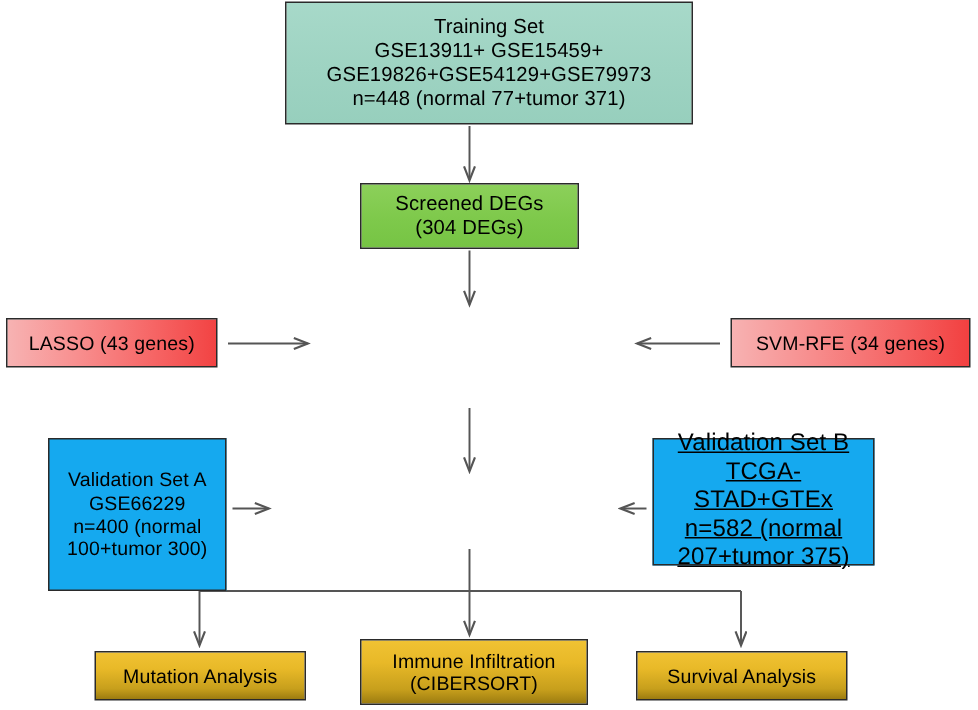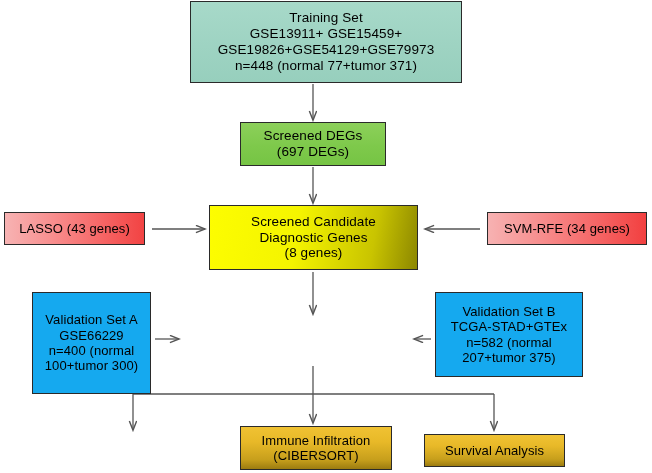--- a/index.html
+++ b/index.html
@@ -76,21 +76,22 @@
   #box-valA {
     left: 32px; top: 292px; width: 119px; height: 102px;
     background: #15a9ef;
     font-size: 13px;
   }
 
   
   #box-valB {
     left: 435px; top: 292px; width: 148px; height: 85px;
     background: #15a9ef;
-    font-size: 13px;
+    font-size: 16px;
+    text-decoration: underline;
   }
 
   
   #box-identification {
     left: 182px; top: 317px; width: 229px; height: 47px;
     background: #f90606;
     font-size: 13.5px;
   }
 
   
@@ -146,52 +147,50 @@
 
   <div class="box" id="box-training">
     <span>Training Set
 GSE13911+ GSE15459+
 GSE19826+GSE54129+GSE79973
 n=448 (normal 77+tumor 371)</span>
   </div>
 
   <div class="box" id="box-degs">
     <span>Screened DEGs
-(697 DEGs)</span>
+(304 DEGs)</span>
   </div>
 
   <div class="box" id="box-lasso">
     <span>LASSO (43 genes)</span>
   </div>
 
   <div class="box" id="box-svmrfe">
     <span>SVM-RFE (34 genes)</span>
   </div>
 
-  <div class="box" id="box-candidate">
-    <span>Screened Candidate
-Diagnostic Genes
-(8 genes)</span>
-  </div>
 
   <div class="box" id="box-valA">
     <span>Validation Set A
 GSE66229
 n=400 (normal
 100+tumor 300)</span>
   </div>
 
   <div class="box" id="box-valB">
     <span>Validation Set B
 TCGA-STAD+GTEx
 n=582 (normal
 207+tumor 375)</span>
   </div>
 
 
+  <div class="box gold" id="box-mutation">
+    <span>Mutation Analysis</span>
+  </div>
 
   <div class="box gold" id="box-survival">
     <span>Survival Analysis</span>
   </div>
 
   <div class="box gold" id="box-immune">
     <span>Immune Infiltration
 (CIBERSORT)</span>
   </div>
 

